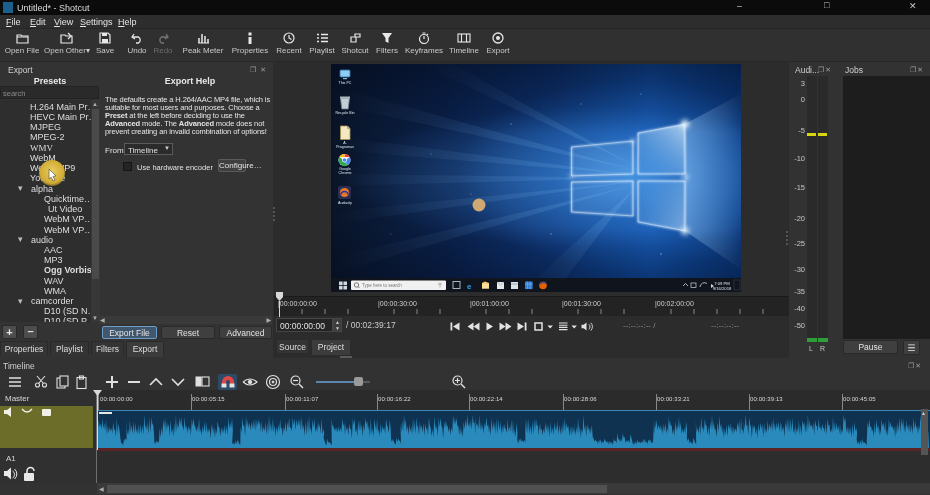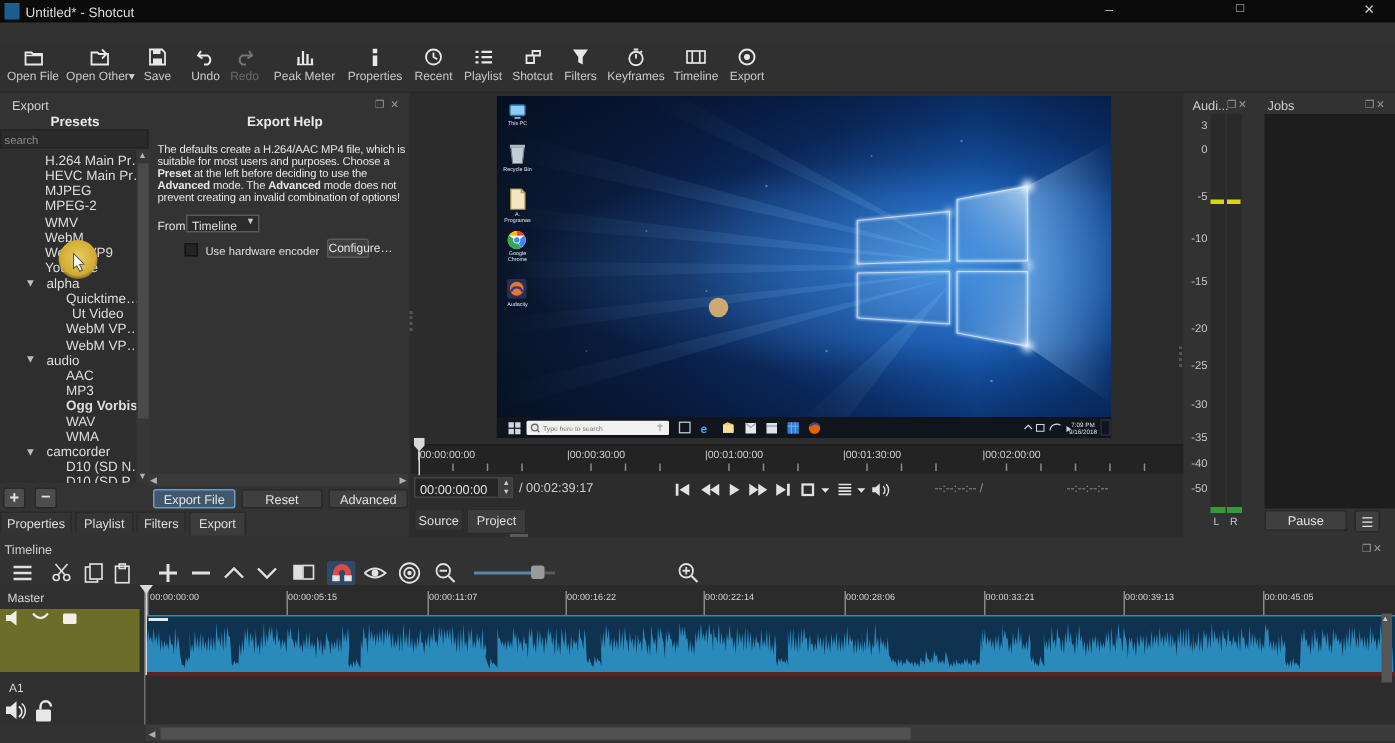--- a/index.html
+++ b/index.html
@@ -47,20 +47,27 @@
 <div id="app">
 
 <div id="titlebar" class="abs">
   <div class="logo abs"></div>
   <div class="ttl abs">Untitled* - Shotcut</div>
   <div class="winbtn abs" style="left:737px;top:1px;">–</div>
   <div class="winbtn abs" style="left:824px;top:0px;">□</div>
   <div class="winbtn abs" style="left:909px;top:1px;">✕</div>
 </div>
 
+<div id="menubar" class="abs">
+  <span style="left:6px;"><u>F</u>ile</span>
+  <span style="left:30px;"><u>E</u>dit</span>
+  <span style="left:54px;"><u>V</u>iew</span>
+  <span style="left:80px;"><u>S</u>ettings</span>
+  <span style="left:118px;"><u>H</u>elp</span>
+</div>
 
 <div id="toolbar" class="abs">
   <div class="tbi" style="left:22px;">
     <svg width="13" height="12" viewBox="0 0 13 12">
           <path d="M1 3h4l1 1h6v7H1z" fill="none" stroke="#e8e8e8" stroke-width="1.2"></path>
           <path d="M1 5h11" stroke="#e8e8e8" stroke-width="1"></path>
         </svg>
     <div class="lbl">Open File</div>
   </div>
   <div class="tbi" style="left:67px;">
@@ -161,21 +168,21 @@
 
   <div class="abs" style="left:0px;top:24px;width:99px;height:13px;background:#2a2a2a;border:1px solid #232323;">
     <span style="position:absolute;left:2px;top:2px;font-size:7.5px;color:#8b8b8b;">search</span>
   </div>
 
   <div class="abs" style="left:0px;top:38px;width:91px;height:222px;background:#2e2e2e;overflow:hidden;" id="presetlist">
     <div style="left:30px;top:2px;">H.264 Main Pr…</div>
     <div style="left:30px;top:12px;">HEVC Main Pr…</div>
     <div style="left:30px;top:22px;">MJPEG</div>
     <div style="left:30px;top:32px;">MPEG-2</div>
-    <div style="left:30px;top:43px;">WMV</div>
+    <div style="left:30px;top:43px;font-family:Liberation Serif, serif;">WMV</div>
     <div style="left:30px;top:53px;">WebM</div>
     <div style="left:30px;top:63px;">WebM VP9</div>
     <div style="left:30px;top:73px;">YouTube</div>
     <div style="left:18px;top:83px;color:#bdbdbd;">▾</div>
     <div style="left:31px;top:84px;">alpha</div>
     <div style="left:44px;top:94px;">Quicktime…</div>
     <div style="left:48px;top:104px;">Ut Video</div>
     <div style="left:44px;top:114px;">WebM VP…</div>
     <div style="left:44px;top:125px;">WebM VP…</div>
     <div style="left:18px;top:134px;color:#bdbdbd;">▾</div>

